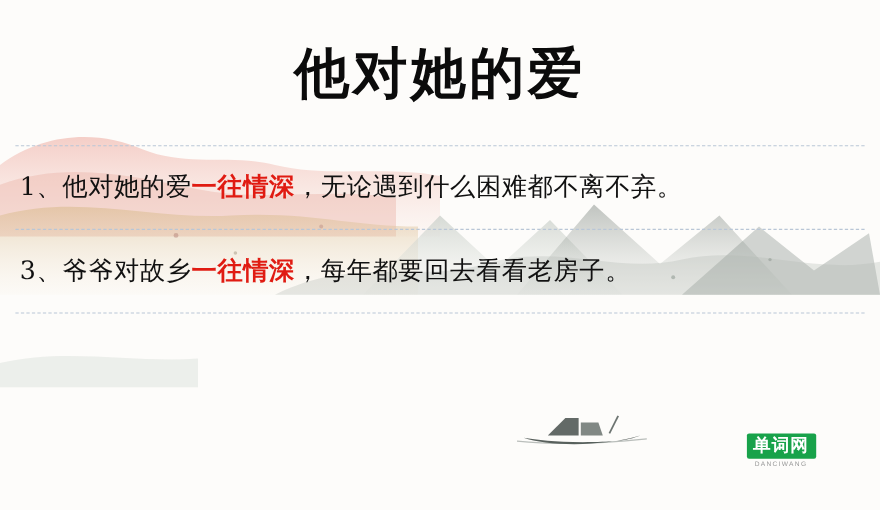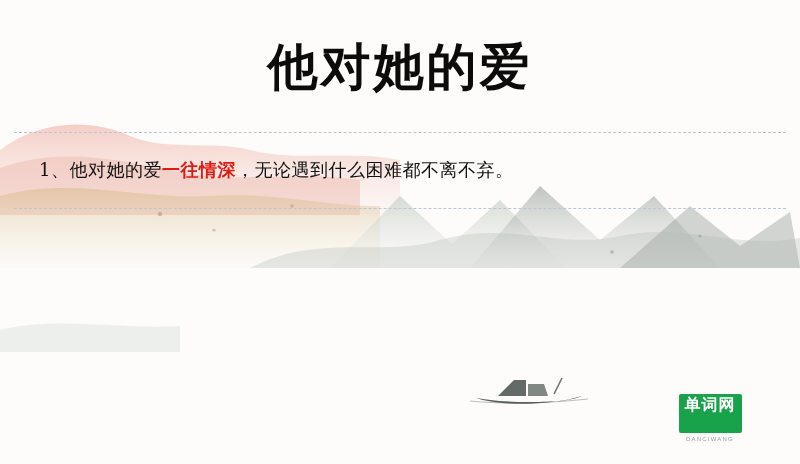--- a/index.html
+++ b/index.html
@@ -67,25 +67,24 @@
     border-top: 1px dashed #b9c6d6;
     height: 0;
   }
   .line-text {
     position: absolute;
     left: 18px;
     right: 18px;
     top: 50%;
     transform: translateY(-50%);
     font-family: "DejaVu Serif", serif;
-    font-size: 18px;
+    font-size: 23px;
     color: #111111;
     letter-spacing: 0.5px;
     white-space: nowrap;
-    margin-left: 21px;
   }
   .idiom {
     color: #e01b12;
     font-weight: bold;
   }
 
   
   .boat {
     position: absolute;
     left: 470px;
@@ -103,21 +102,21 @@
     text-align: center;
   }
   .logo-badge {
     display: inline-block;
     background: #18a24a;
     color: #ffffff;
     font-family: "DejaVu Serif", serif;
     font-size: 16px;
     font-weight: bold;
     letter-spacing: 1px;
-    padding: 3px 6px 20px 6px;
+    padding: 3px 6px 4px 6px;
     border-radius: 2px;
     line-height: 1;
   }
   .logo-sub {
     margin-top: 3px;
     font-family: "Liberation Sans", sans-serif;
     font-size: 6px;
     color: #9a9a9a;
     letter-spacing: 1.2px;
   }
@@ -176,20 +175,24 @@
   </div>
 
   <div class="lines">
 
     <div class="line-row">
       <div class="dash-rule"></div>
       <div class="line-text"><span>1、</span><span>他对她的爱</span><span class="idiom">一往情深</span><span>，无论遇到什么困难都不离不弃。</span></div>
     </div>
 
 
+    <div class="line-row">
+      <div class="dash-rule"></div>
+      <div class="line-text"><span>3、</span><span>爷爷对故乡</span><span class="idiom">一往情深</span><span>，每年都要回去看看老房子。</span></div>
+    </div>
 
     <div class="line-row" style="height:0">
       <div class="dash-rule"></div>
     </div>
 
   </div>
 
   <svg class="boat" viewBox="0 0 120 40" xmlns="http://www.w3.org/2000/svg">
     <path d="M6,30 C28,38 80,38 112,28 C100,33 86,34 60,34 C34,34 18,32 6,30 Z" fill="#2f3a36" opacity="0.8"></path>
     <path d="M28,28 L44,12 L56,12 L56,28 Z" fill="#2f3a36" opacity="0.75"></path>

